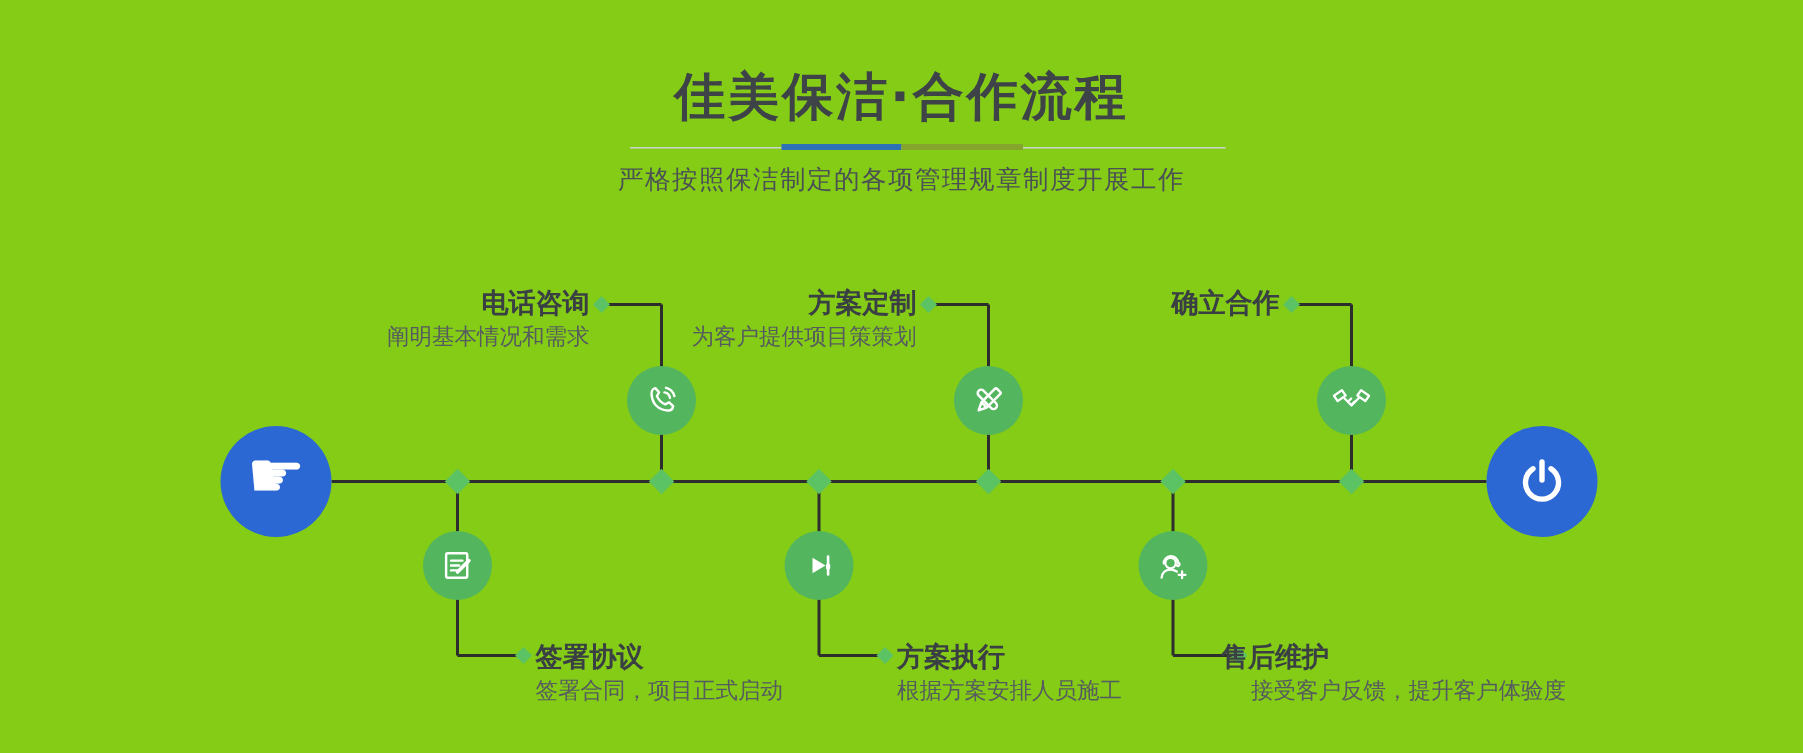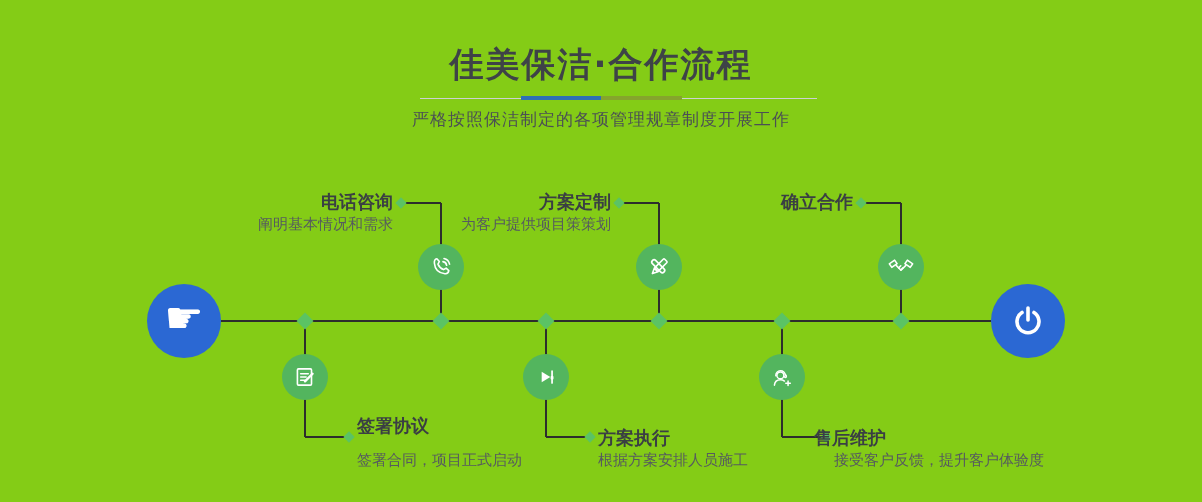--- a/index.html
+++ b/index.html
@@ -162,21 +162,21 @@
   </div>
 
   <div class="step-title w320 ta-r" style="left:73px;top:190px;">电话咨询</div>
   <div class="step-desc  w320 ta-r" style="left:73px;top:215px;">阐明基本情况和需求</div>
 
   <div class="step-title w320 ta-r" style="left:291px;top:190px;">方案定制</div>
   <div class="step-desc  w320 ta-r" style="left:291px;top:215px;text-align:right;">为客户提供项目策策划</div>
 
   <div class="step-title w320 ta-r" style="left:533px;top:190px;">确立合作</div>
 
-  <div class="step-title" style="left:357px;top:414px;">签署协议</div>
+  <div class="step-title" style="left:357px;top:426px;">签署协议</div>
   <div class="step-desc" style="left:357px;top:451px;">签署合同，项目正式启动</div>
 
   <div class="step-title" style="left:598px;top:426px;">方案执行</div>
   <div class="step-desc" style="left:598px;top:451px;">根据方案安排人员施工</div>
 
   <div class="step-title" style="left:814px;top:426px;">售后维护</div>
   <div class="step-desc" style="left:834px;top:451px;">接受客户反馈，提升客户体验度</div>
 
 </div>
 

